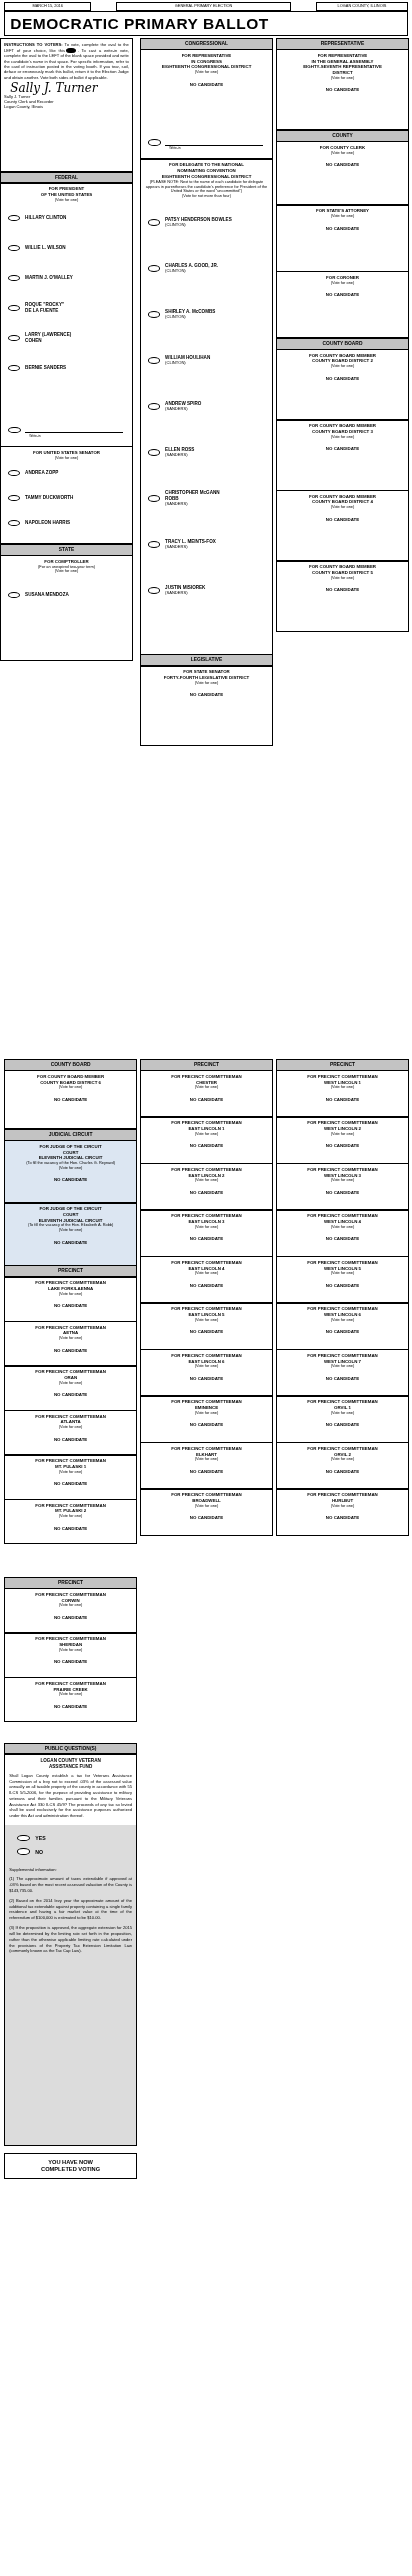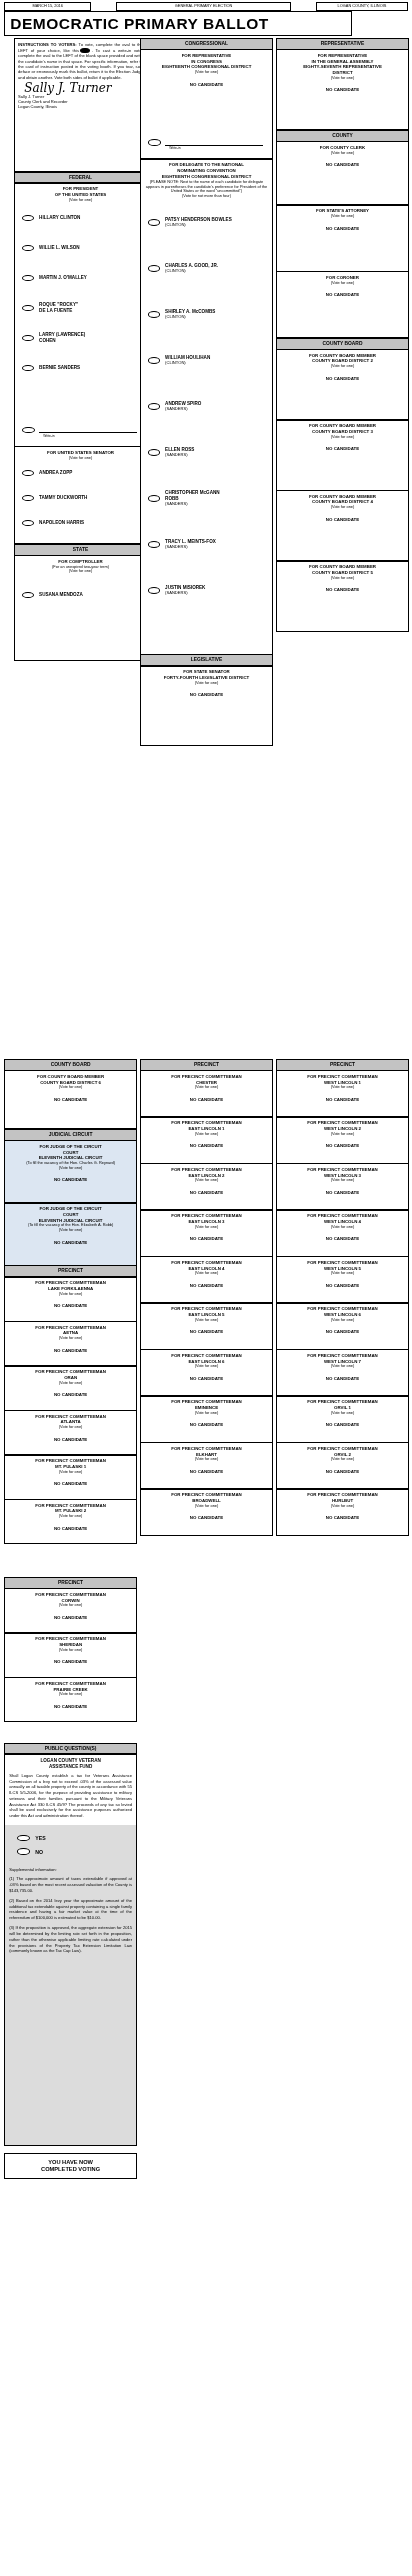--- a/index.html
+++ b/index.html
@@ -3,21 +3,21 @@
 <meta charset="utf-8">
 <style>
   html,body{margin:0;padding:0;}
   body{width:412px;height:2821px;position:relative;background:#ffffff;
        font-family:"Liberation Sans",sans-serif;color:#000;}
 
   
   .topbar{position:absolute;top:2.1px;left:4.1px;width:404px;display:flex;justify-content:space-between;}
   .topbar .cell{border:0.5px solid #000;font-size:3.9px;line-height:4.6px;padding:1px 4.1px;text-align:center;white-space:nowrap;}
 
-  .title-box{position:absolute;top:11.3px;left:4.1px;width:348px;height:25px;border:0.5px solid #000;
+  .title-box{position:absolute;top:11.3px;left:4.1px;width:404px;height:25px;border:0.5px solid #000;
              box-sizing:border-box;display:flex;align-items:center;padding-left:5.2px;
              font-size:15.5px;font-weight:bold;letter-spacing:0.5px;text-align:right;}
 
   .col{position:absolute;width:133px;box-sizing:border-box;}
   .col > *:first-child{margin-top:0;}
 
   .sec-header{margin-top:-0.5px;border:0.5px solid #000;background:var(--header-bg,#c3c3c3);
               font-weight:bold;font-size:4.9px;line-height:5.7px;text-align:center;padding:2.1px 1px;}
 
   .race{margin-top:-0.5px;border:0.5px solid #000;background:#fff;box-sizing:border-box;
@@ -57,21 +57,21 @@
   .pq-gray{background:var(--question-gray,#dcdcdc);flex:1;padding:6.2px 4.1px 5.2px;}
   .pq-opt{display:flex;align-items:center;gap:5.7px;padding:3.6px 0 3.6px 8.2px;
           font-weight:bold;font-size:5.2px;}
   .pq-supp-head{font-size:4.1px;margin-top:8.2px;}
   .pq-para{font-size:4.1px;line-height:5.7px;text-align:justify;margin-top:4.6px;}
 
   #done{position:absolute;top:2153px;left:4.1px;width:133px;box-sizing:border-box;
         border:0.5px solid #000;text-align:center;font-weight:bold;font-size:5.7px;
         line-height:7.2px;padding:4.6px 0;white-space:pre-line;}
 
-  #s1-left{top:38px;left:14px;}   #s1-mid{top:38px;left:140px;}   #s1-right{top:38px;left:276px;}
+  #s1-left{top:38px;left:0;}   #s1-mid{top:38px;left:140px;}   #s1-right{top:38px;left:276px;}
   #s2-left{top:1059px;left:4.1px;} #s2-mid{top:1059px;left:140px;} #s2-right{top:1059px;left:276px;}
   #s3-left{top:1577px;left:4.1px;}
   #pq{position:absolute;top:1743px;left:4.1px;width:133px;box-sizing:border-box;}
 </style>
 </head>
 <body>
 
 <div class="topbar">
   <div class="cell" style="width:77px">MARCH 15, 2016</div>
   <div class="cell" style="width:165px">GENERAL PRIMARY ELECTION</div>

